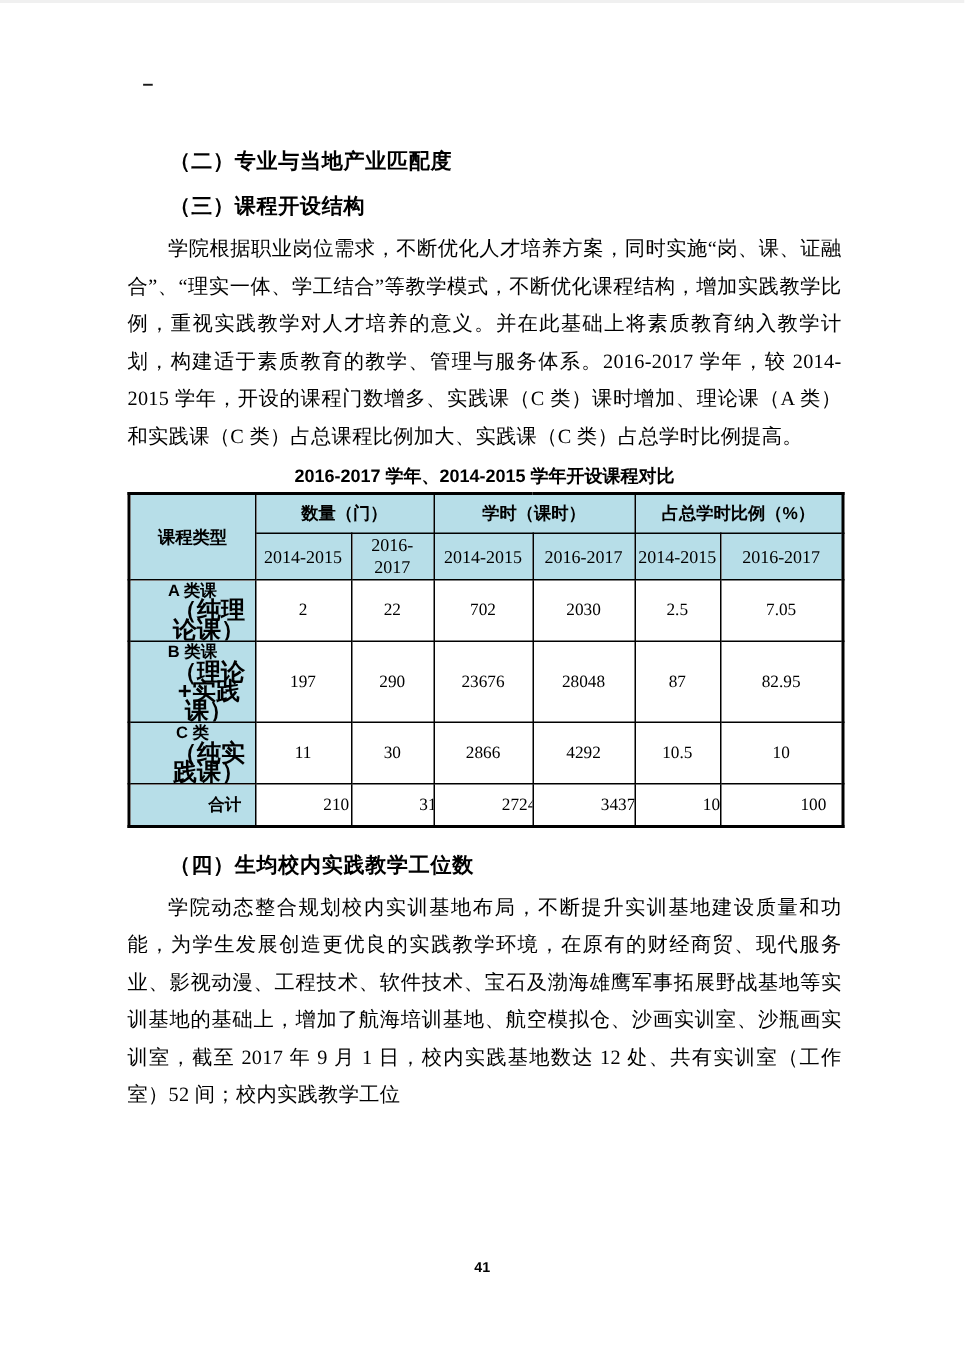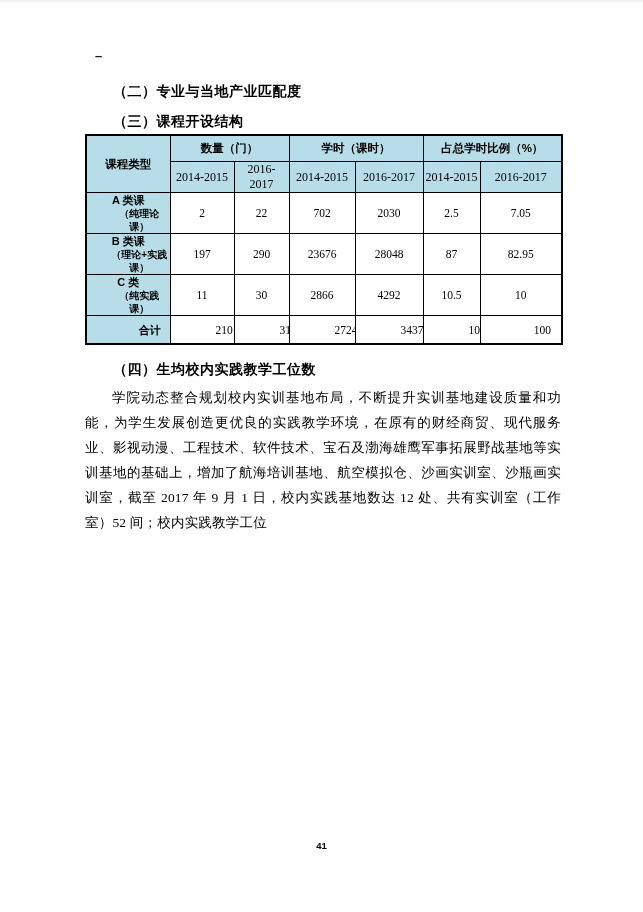--- a/index.html
+++ b/index.html
@@ -22,21 +22,21 @@
     left: 95px;
     top: 46px;
     font-size: 13px;
     font-weight: bold;
     color: #1a1a1a;
     font-family: "Liberation Sans", sans-serif;
   }
   .content {
     position: absolute;
     left: 85px;
-    top: 0;
+    top: 16px;
     width: 476px;
   }
   h2.sec-heading {
     font-family: "Liberation Sans", "DejaVu Sans", sans-serif;
     font-size: 14px;
     font-weight: bold;
     line-height: 19px;
     margin: 0;
     text-indent: 2em;
     letter-spacing: 0.5px;
@@ -88,21 +88,21 @@
     font-family: "Liberation Serif", "DejaVu Serif", serif;
     font-size: 12px;
     font-weight: normal;
   }
   td.row-label {
     background: var(--header-bg, #b7dee8);
     font-family: "Liberation Sans", "DejaVu Sans", sans-serif;
     font-weight: bold;
   }
   td.row-label .lbl1 { font-size: 11px; line-height: 14px; }
-  td.row-label .lbl2 { font-size: 10px; line-height: 13px; margin-left: 22px; }
+  td.row-label .lbl2 { font-size: 16px; line-height: 13px; margin-left: 22px; }
   td.val {
     font-family: "Liberation Serif", "DejaVu Serif", serif;
     font-size: 11.5px;
   }
   tr.r-a  td { height: 35px; }
   tr.r-b  td { height: 37px; }
   tr.r-c  td { height: 34px; }
   tr.r-sum td { height: 27px; padding-left: 45px; }
   tr.r-sum td.row-label { font-size: 11px; }
   .page-number {
@@ -121,21 +121,23 @@
 
 <div class="page">
 
   <span class="top-dash">–</span>
 
   <div class="content">
 
     <h2 class="sec-heading first">（二）专业与当地产业匹配度</h2>
 
     <h2 class="sec-heading mid">（三）课程开设结构</h2>
-
+    <p class="body-para">学院根据职业岗位需求，不断优化人才培养方案，同时实施“岗、课、证融合”、“理实一体、学工结合”等教学模式，不断优化课程结构，增加实践教学比例，重视实践教学对人才培养的意义。并在此基础上将素质教育纳入教学计划，构建适于素质教育的教学、管理与服务体系。2016-2017 学年，较 2014-2015 学年，开设的课程门数增多、实践课（C 类）课时增加、理论课（A 类）和实践课（C 类）占总课程比例加大、实践课（C 类）占总学时比例提高。</p>
+
+    <div class="table-title">2016-2017 学年、2014-2015 学年开设课程对比</div>
 
     <table class="course-table">
       <colgroup>
         <col style="width:84px">
         <col style="width:64px">
         <col style="width:55px">
         <col style="width:66px">
         <col style="width:68px">
         <col style="width:57px">
         <col style="width:82px">

